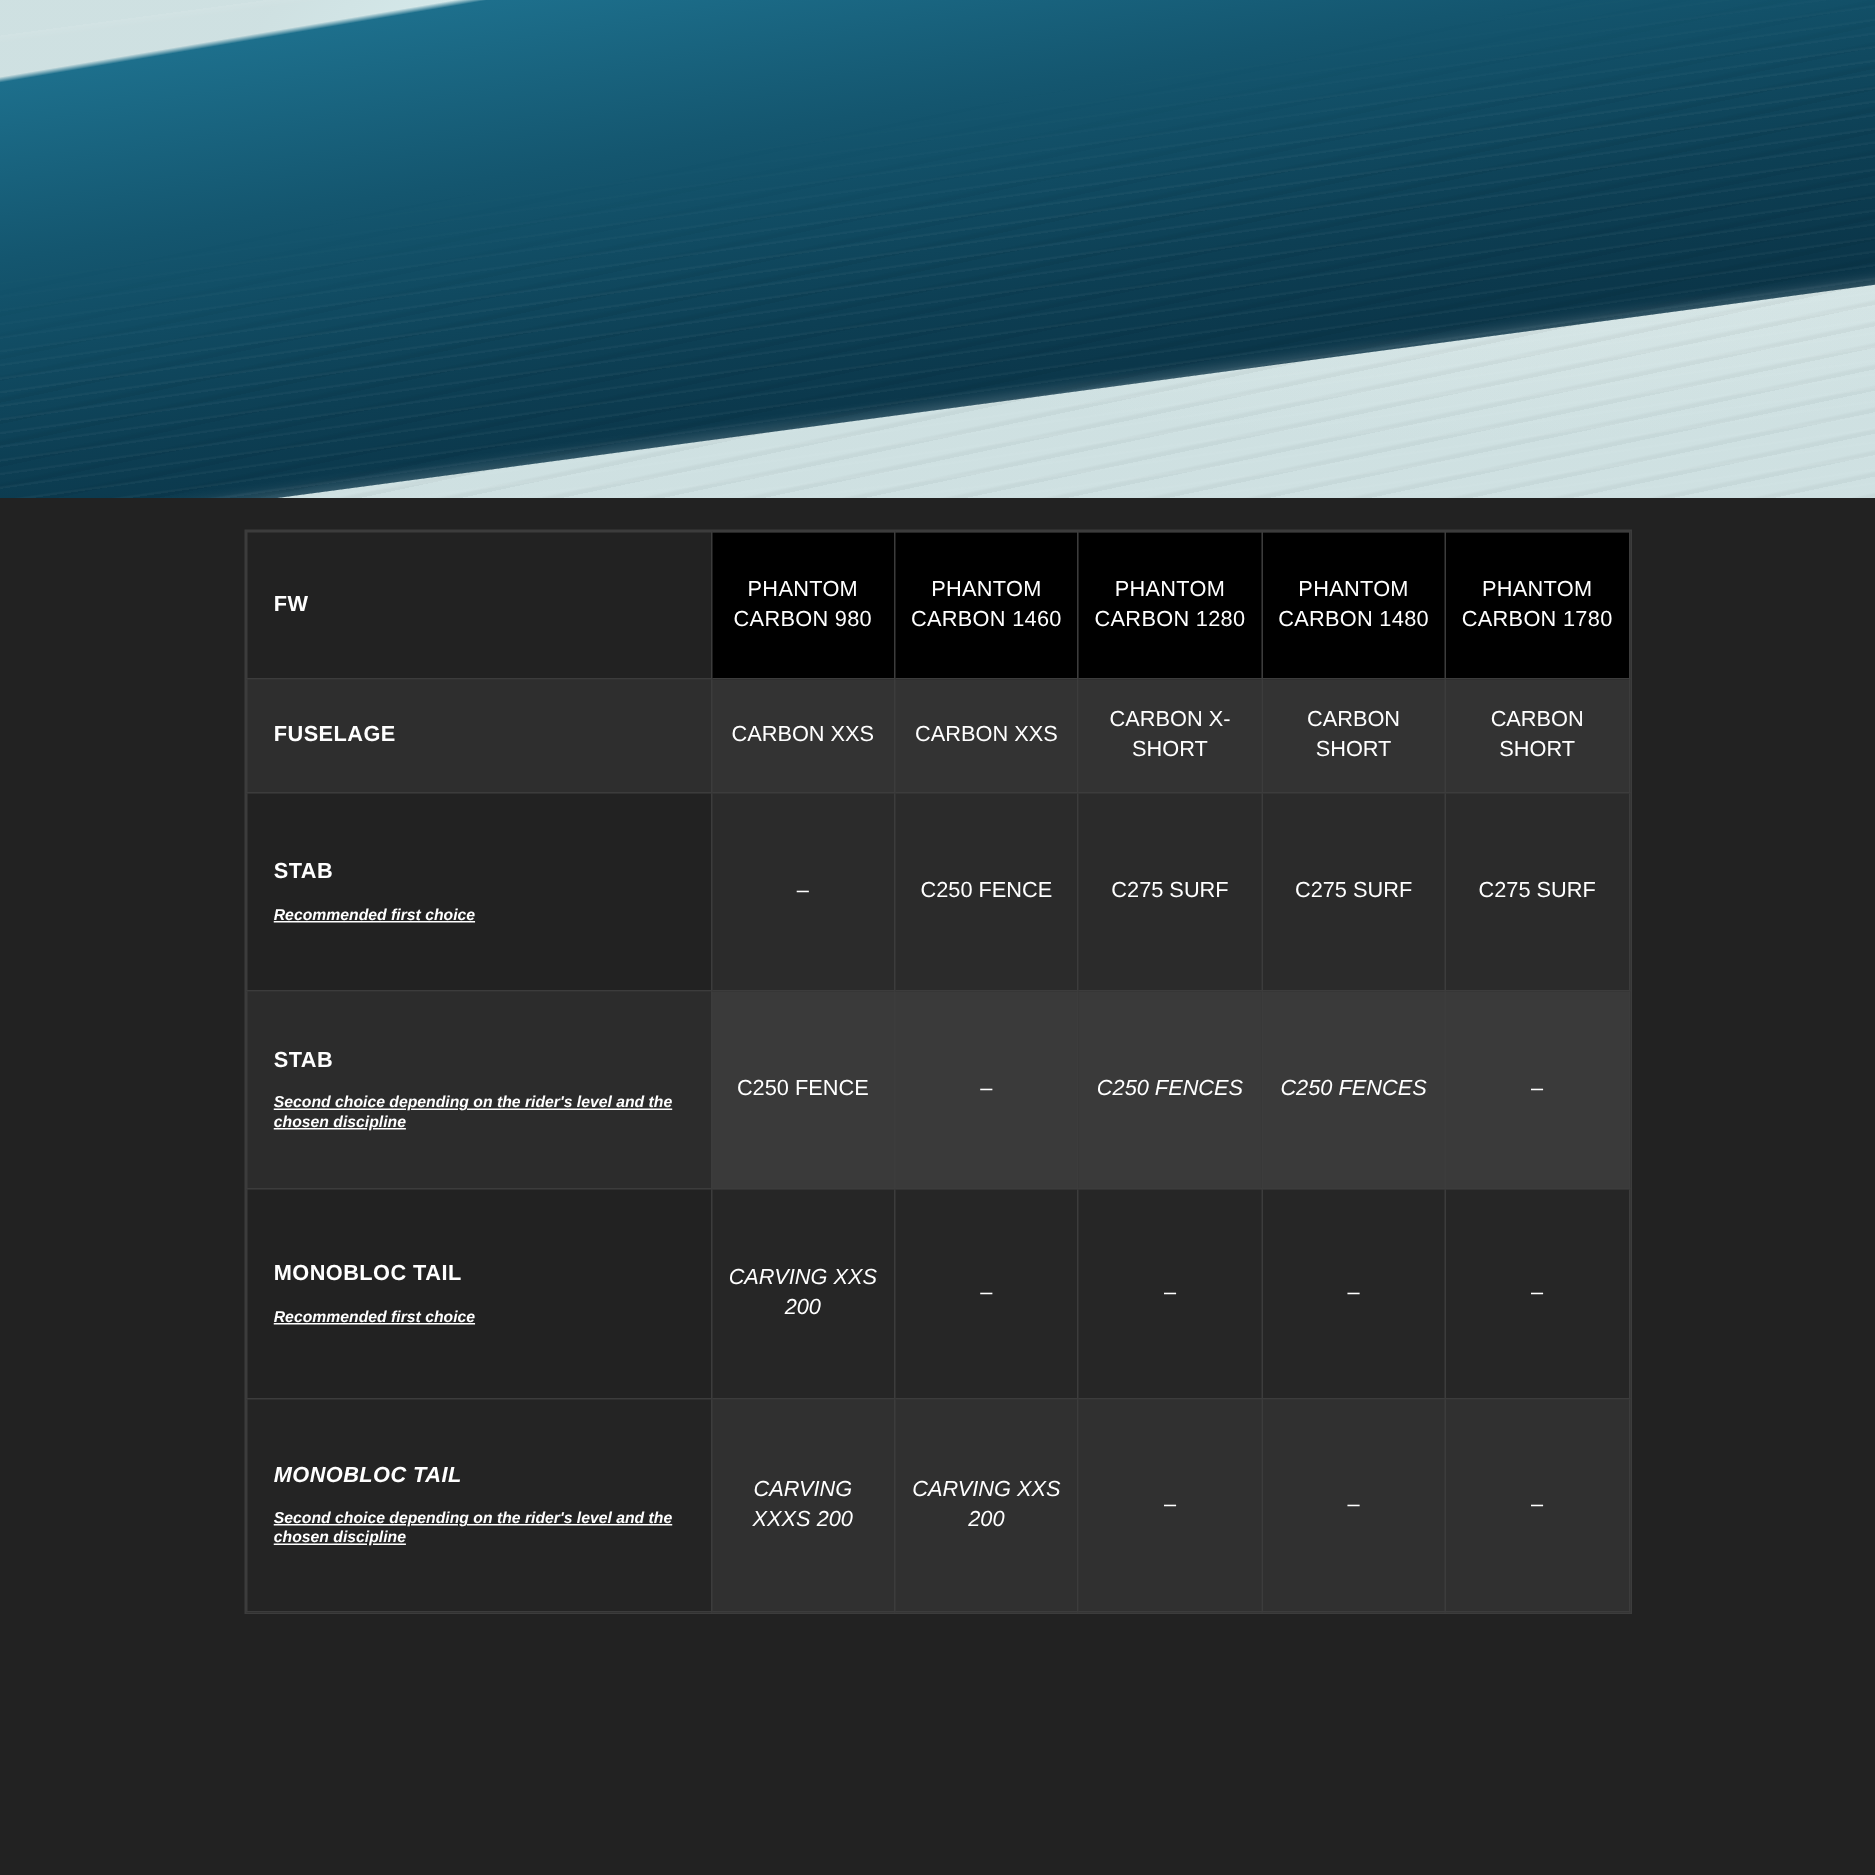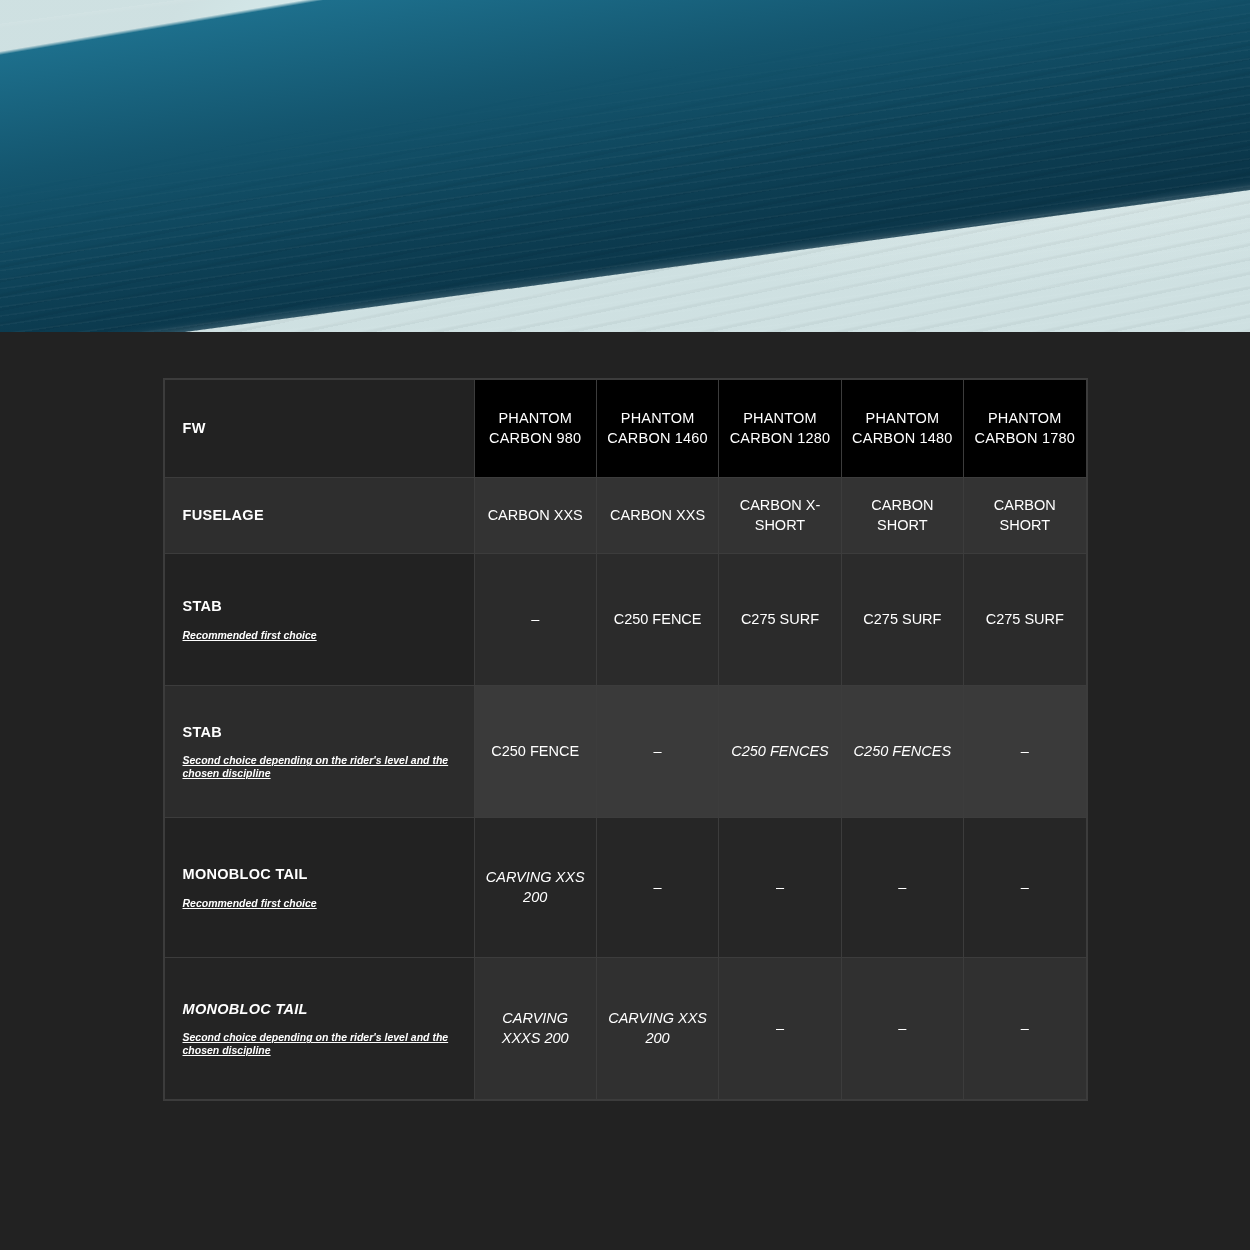--- a/index.html
+++ b/index.html
@@ -102,21 +102,21 @@
     color: #ffffff;
     font-size: 31px;
     font-weight: bold;
     font-style: italic;
     letter-spacing: -0.4px;
     margin-top: 62px;
   }
 
   
   .table-wrap {
-    margin: 46px auto 0 auto;
+    margin: 21px auto 0 auto;
     width: 925px;
     border: 1px solid #3c3c3c;
     border-collapse: collapse;
   }
   table.spec {
     width: 100%;
     border-collapse: collapse;
     table-layout: fixed;
   }
   table.spec td {

